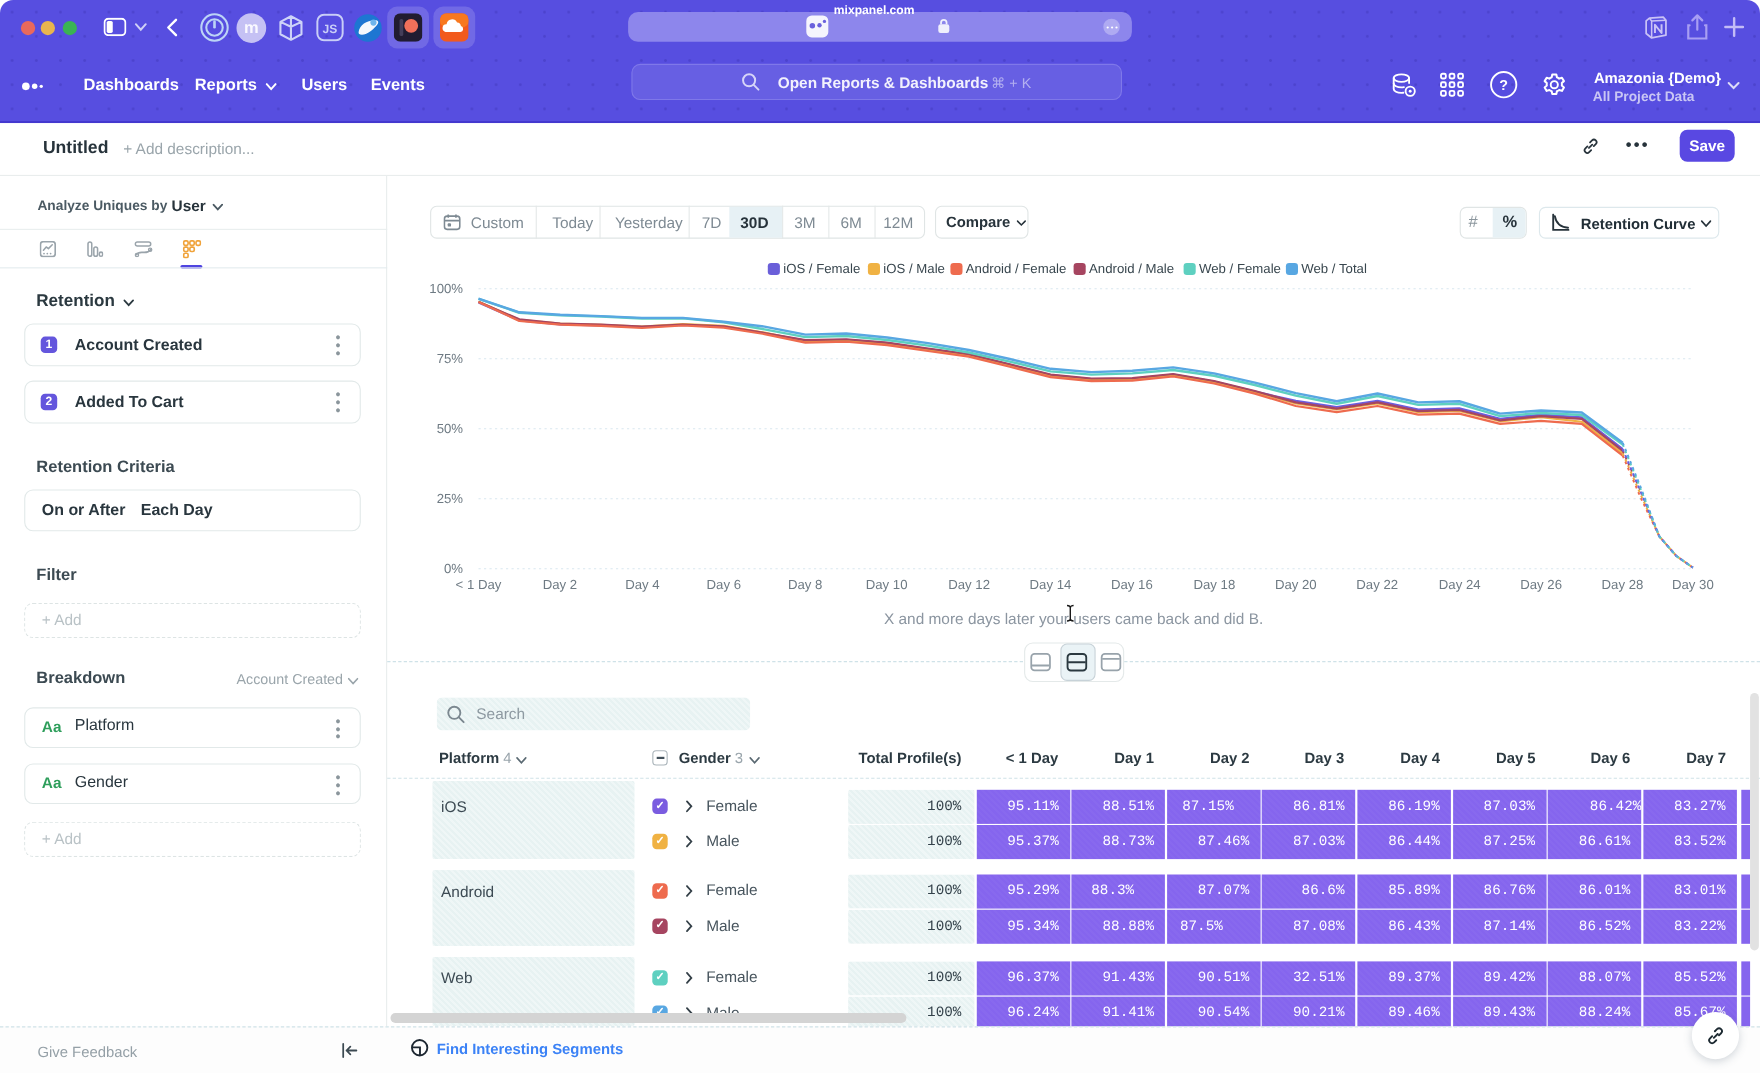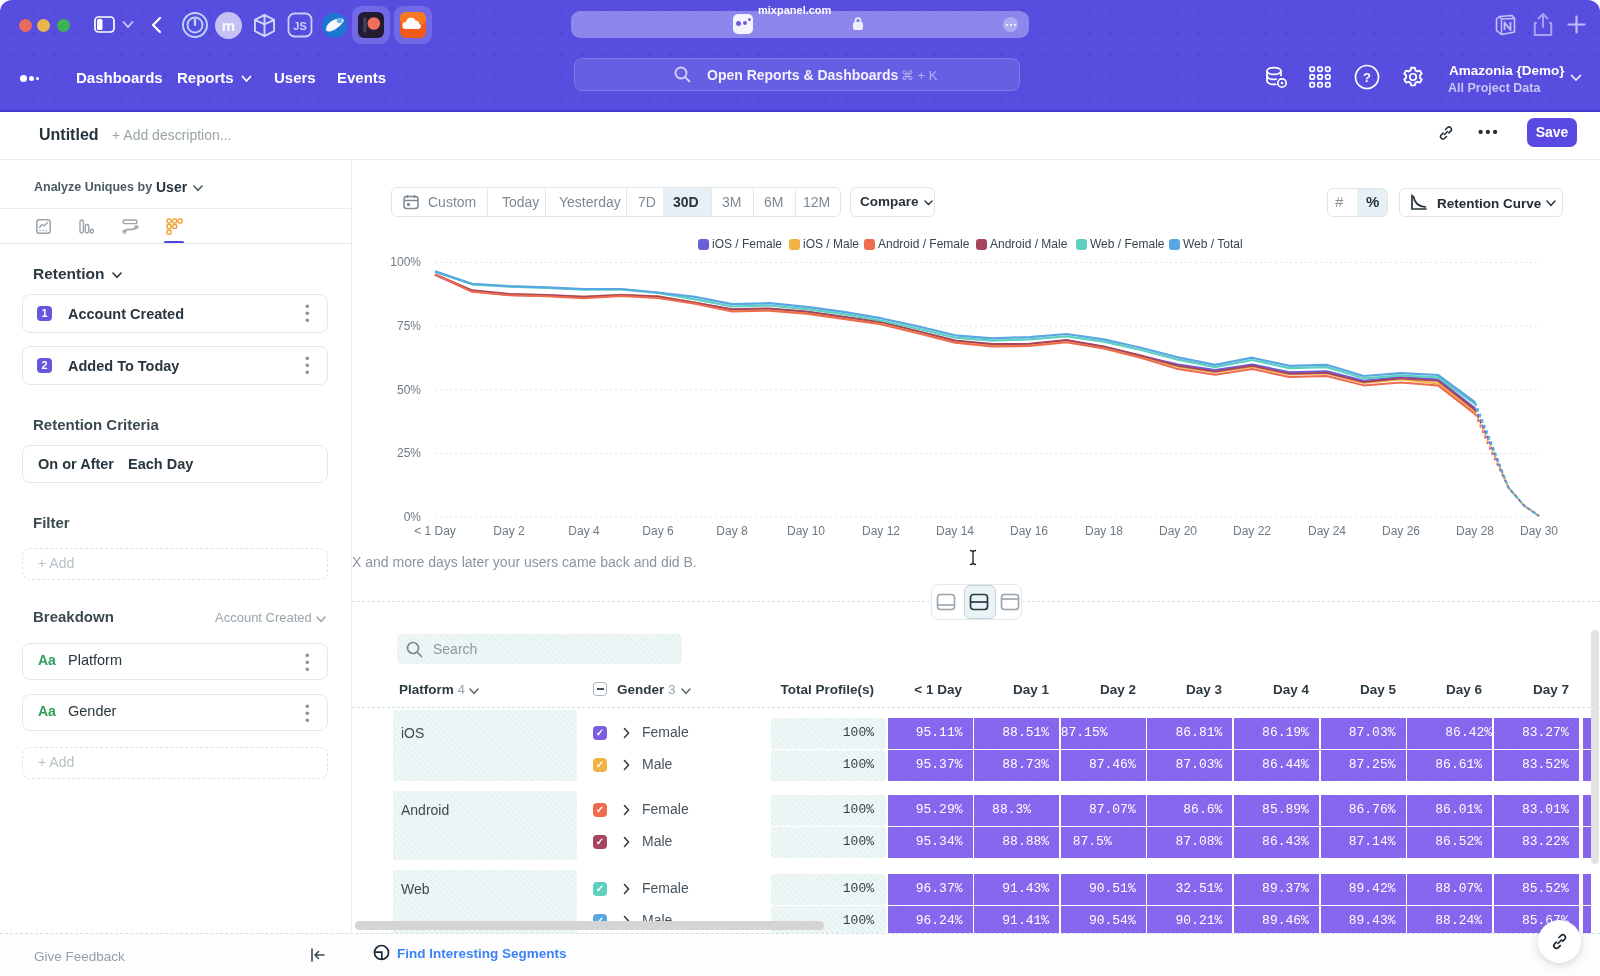--- a/index.html
+++ b/index.html
@@ -196,21 +196,21 @@
       <path d="M1 1 L5 5.4 L9 1" fill="none" stroke="#2b3940" stroke-width="1.6" stroke-linecap="round"></path>
     </svg>
 
 <div class="abs" style="left:22px;top:294px;width:306px;height:39px;border:1px solid #e2e9e9;border-radius:8px;background:#fff"></div>
 <div class="abs" style="left:37px;top:306px;width:15px;height:15px;border-radius:4px;background:#6456dd;color:#fff;font-size:11px;font-weight:700;text-align:center;line-height:15px">1</div>
 <div class="abs" style="left:68px;top:306px;font-size:14.5px;font-weight:700;color:#29363e">Account Created</div>
 <div class="abs" style="left:305px;top:303px;color:#8b969c;font-size:13px;line-height:7px">•<br>•<br>•</div>
 
 <div class="abs" style="left:22px;top:346px;width:306px;height:39px;border:1px solid #e2e9e9;border-radius:8px;background:#fff"></div>
 <div class="abs" style="left:37px;top:358px;width:15px;height:15px;border-radius:4px;background:#6456dd;color:#fff;font-size:11px;font-weight:700;text-align:center;line-height:15px">2</div>
-<div class="abs" style="left:68px;top:358px;font-size:14.5px;font-weight:700;color:#29363e">Added To Today</div>
+<div class="abs" style="left:68px;top:358px;font-size:14.5px;font-weight:700;color:#29363e">Added To Cart</div>
 <div class="abs" style="left:305px;top:355px;color:#8b969c;font-size:13px;line-height:7px">•<br>•<br>•</div>
 
 <div class="abs" style="left:33px;top:416px;font-size:15px;font-weight:700;color:#3c4a52">Retention Criteria</div>
 <div class="abs" style="left:22px;top:445px;width:306px;height:38px;border:1px solid #e2e9e9;border-radius:8px;background:#fff"></div>
 <div class="abs" style="left:38px;top:456px;font-size:14.5px;font-weight:700;color:#29363e">On or After</div>
 <div class="abs" style="left:128px;top:456px;font-size:14.5px;font-weight:700;color:#29363e">Each Day</div>
 
 <div class="abs" style="left:33px;top:514px;font-size:15px;font-weight:700;color:#3c4a52">Filter</div>
 <div class="abs" style="left:22px;top:548px;width:306px;height:32px;border:1px dashed #dde4e4;border-radius:8px"></div>
 <div class="abs" style="left:38px;top:555px;font-size:14px;color:#b9c2c6">+ Add</div>
@@ -323,21 +323,21 @@
 <polyline points="435.0,271.7 472.1,284.3 509.3,286.7 546.5,287.8 583.6,289.6 620.8,289.4 657.9,292.9 695.0,299.4 732.2,306.5 769.3,305.5 806.5,309.1 843.6,314.2 880.8,320.5 918.0,328.7 955.1,337.6 992.2,340.6 1029.4,339.4 1066.5,336.3 1103.7,341.6 1140.8,350.0 1178.0,359.7 1215.2,367.1 1252.3,360.0 1289.4,368.1 1326.6,367.1 1363.8,378.3 1400.9,375.5 1438.0,377.3 1475.2,404.0" fill="none" stroke="#5ed0c0" stroke-width="2.2" stroke-linejoin="round"></polyline>
 <polyline points="435.0,271.4 472.1,283.9 509.3,286.2 546.5,287.4 583.6,289.0 620.8,289.0 657.9,292.5 695.0,296.9 732.2,304.2 769.3,303.2 806.5,306.8 843.6,311.9 880.8,318.2 918.0,326.4 955.1,335.3 992.2,338.3 1029.4,337.1 1066.5,334.0 1103.7,339.4 1140.8,347.8 1178.0,357.4 1215.2,364.8 1252.3,357.7 1289.4,365.8 1326.6,364.8 1363.8,376.0 1400.9,373.2 1438.0,375.0 1475.2,402.5" fill="none" stroke="#58a7e2" stroke-width="2.2" stroke-linejoin="round"></polyline>
 <polyline points="1475.2,412.1 1492.0,450.8 1508.5,487.7 1524.0,505.5 1539.0,516.0" fill="none" stroke="#f0b243" stroke-width="1.8" stroke-dasharray="2.5,3.5" stroke-linejoin="round"></polyline>
 <polyline points="1475.2,414.2 1492.0,453.4 1508.5,487.7 1524.0,505.5 1539.0,516.0" fill="none" stroke="#ee6b4e" stroke-width="1.8" stroke-dasharray="2.5,3.5" stroke-linejoin="round"></polyline>
 <polyline points="1475.2,409.9 1492.0,447.0 1508.5,487.7 1524.0,505.5 1539.0,516.0" fill="none" stroke="#a64560" stroke-width="1.8" stroke-dasharray="2.5,3.5" stroke-linejoin="round"></polyline>
 <polyline points="1475.2,408.3 1492.0,448.3 1508.5,487.7 1524.0,505.5 1539.0,516.0" fill="none" stroke="#6c5ce0" stroke-width="1.8" stroke-dasharray="2.5,3.5" stroke-linejoin="round"></polyline>
 <polyline points="1475.2,404.0 1492.0,445.7 1508.5,487.7 1524.0,505.5 1539.0,516.0" fill="none" stroke="#5ed0c0" stroke-width="1.8" stroke-dasharray="2.5,3.5" stroke-linejoin="round"></polyline>
 <polyline points="1475.2,402.5 1492.0,444.2 1508.5,487.7 1524.0,505.5 1539.0,516.0" fill="none" stroke="#58a7e2" stroke-width="1.8" stroke-dasharray="2.5,3.5" stroke-linejoin="round"></polyline>
 </svg>
 
-<div class="abs" style="left:352px;top:554px;width:1248px;font-size:14px;color:#8b95a0">X and more days later your users came back and did B.</div>
+<div class="abs" style="left:352px;top:554px;width:1248px;text-align:center;font-size:14px;color:#8b95a0">X and more days later your users came back and did B.</div>
 <svg class="abs" style="left:968px;top:549px" width="10" height="17" viewBox="0 0 10 17">
       <path d="M2 1.5 C3.5 1.5 5 2 5 3.5 C5 2 6.5 1.5 8 1.5 M5 3.5 V13.5 M2 15.5 C3.5 15.5 5 15 5 13.5 C5 15 6.5 15.5 8 15.5" fill="none" stroke="#1a1a1a" stroke-width="1.3"></path>
     </svg>
 
 <div class="abs" style="left:352px;top:601px;width:1248px;height:0;border-top:1px dashed #cfe2e8"></div>
 <div class="abs" style="left:931px;top:584px;width:91px;height:36px;border:1px solid #e4e9e9;border-radius:8px;background:#fff"></div>
 <svg class="abs" style="left:936px;top:592px" width="20" height="20" viewBox="0 0 20 20">
  <rect x="1.5" y="2.5" width="17" height="15" rx="3" fill="none" stroke="#98a3ab" stroke-width="1.6"></rect>
  <path d="M2 13 H18" stroke="#98a3ab" stroke-width="1.6"></path>
 </svg>
@@ -387,21 +387,21 @@
 <div style="position:absolute;left:401px;top:881px;font-size:14px;color:#3c4a53">Web</div>
 <div style="position:absolute;left:593px;top:726px;width:14px;height:14px;border-radius:4px;background:#7a5ce0;color:#fff;font-size:10px;font-weight:700;text-align:center;line-height:14px">✓</div>
 <svg style="position:absolute;left:623px;top:727px" width="7" height="12" viewBox="0 0 7 12">
       <path d="M1.5 1.5 L5.5 6 L1.5 10.5" fill="none" stroke="#333f47" stroke-width="1.6" stroke-linecap="round"></path>
     </svg>
 <div style="position:absolute;left:642px;top:724px;font-size:14px;color:#47545d">Female</div>
 <div style="position:absolute;left:771px;top:718px;width:115px;height:30.5px;background:#e7f2f2;background-image:repeating-linear-gradient(45deg,rgba(255,255,255,.35) 0 2px,rgba(0,0,0,0) 2px 4px);border-radius:2px"></div>
 <div style="position:absolute;left:771px;top:725px;width:103px;text-align:right;font-family:'Liberation Mono',monospace;font-size:13px;color:#33414a">100%</div>
 <div style="position:absolute;left:887.5px;top:718px;width:85.0px;height:30.5px;background:#8565ee;background-image:repeating-linear-gradient(45deg,rgba(255,255,255,.028) 0 2px,rgba(0,0,0,0) 2px 4px);color:#fff;font-family:'Liberation Mono',monospace;font-size:13px;text-align:right;padding:7px 10px 0 0;box-sizing:border-box">95.11%</div>
 <div style="position:absolute;left:974.1px;top:718px;width:85.0px;height:30.5px;background:#8565ee;background-image:repeating-linear-gradient(45deg,rgba(255,255,255,.028) 0 2px,rgba(0,0,0,0) 2px 4px);color:#fff;font-family:'Liberation Mono',monospace;font-size:13px;text-align:right;padding:7px 10px 0 0;box-sizing:border-box">88.51%</div>
-<div style="position:absolute;left:1060.7px;top:718px;width:85.0px;height:30.5px;background:#8565ee;background-image:repeating-linear-gradient(45deg,rgba(255,255,255,.028) 0 2px,rgba(0,0,0,0) 2px 4px);color:#fff;font-family:'Liberation Mono',monospace;font-size:13px;text-align:left;padding:7px 10px 12px 0;box-sizing:border-box">87.15%</div>
+<div style="position:absolute;left:1060.7px;top:718px;width:85.0px;height:30.5px;background:#8565ee;background-image:repeating-linear-gradient(45deg,rgba(255,255,255,.028) 0 2px,rgba(0,0,0,0) 2px 4px);color:#fff;font-family:'Liberation Mono',monospace;font-size:13px;text-align:center;padding:7px 10px 12px 0;box-sizing:border-box">87.15%</div>
 <div style="position:absolute;left:1147.3px;top:718px;width:85.0px;height:30.5px;background:#8565ee;background-image:repeating-linear-gradient(45deg,rgba(255,255,255,.028) 0 2px,rgba(0,0,0,0) 2px 4px);color:#fff;font-family:'Liberation Mono',monospace;font-size:13px;text-align:right;padding:7px 10px 0 0;box-sizing:border-box">86.81%</div>
 <div style="position:absolute;left:1233.9px;top:718px;width:85.0px;height:30.5px;background:#8565ee;background-image:repeating-linear-gradient(45deg,rgba(255,255,255,.028) 0 2px,rgba(0,0,0,0) 2px 4px);color:#fff;font-family:'Liberation Mono',monospace;font-size:13px;text-align:right;padding:7px 10px 0 0;box-sizing:border-box">86.19%</div>
 <div style="position:absolute;left:1320.5px;top:718px;width:85.0px;height:30.5px;background:#8565ee;background-image:repeating-linear-gradient(45deg,rgba(255,255,255,.028) 0 2px,rgba(0,0,0,0) 2px 4px);color:#fff;font-family:'Liberation Mono',monospace;font-size:13px;text-align:right;padding:7px 10px 0 0;box-sizing:border-box">87.03%</div>
 <div style="position:absolute;left:1407.1px;top:718px;width:85.0px;height:30.5px;background:#8565ee;background-image:repeating-linear-gradient(45deg,rgba(255,255,255,.028) 0 2px,rgba(0,0,0,0) 2px 4px);color:#fff;font-family:'Liberation Mono',monospace;font-size:13px;text-align:right;padding:7px 0 0 0;box-sizing:border-box">86.42%</div>
 <div style="position:absolute;left:1493.7px;top:718px;width:85.0px;height:30.5px;background:#8565ee;background-image:repeating-linear-gradient(45deg,rgba(255,255,255,.028) 0 2px,rgba(0,0,0,0) 2px 4px);color:#fff;font-family:'Liberation Mono',monospace;font-size:13px;text-align:right;padding:7px 10px 0 0;box-sizing:border-box">83.27%</div>
 <div style="position:absolute;left:1582.5px;top:718px;width:8px;height:30.5px;background:#8565ee"></div>
 <div style="position:absolute;left:593px;top:758px;width:14px;height:14px;border-radius:4px;background:#f0b243;color:#fff;font-size:10px;font-weight:700;text-align:center;line-height:14px">✓</div>
 <svg style="position:absolute;left:623px;top:759px" width="7" height="12" viewBox="0 0 7 12">
       <path d="M1.5 1.5 L5.5 6 L1.5 10.5" fill="none" stroke="#333f47" stroke-width="1.6" stroke-linecap="round"></path>
     </svg>

